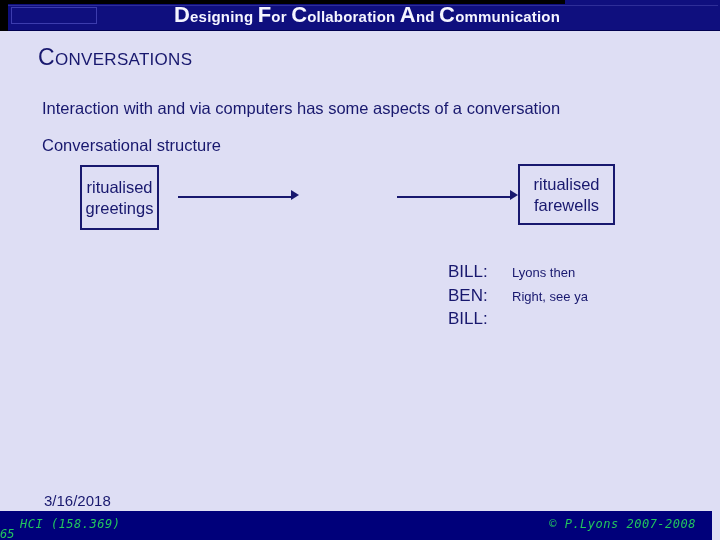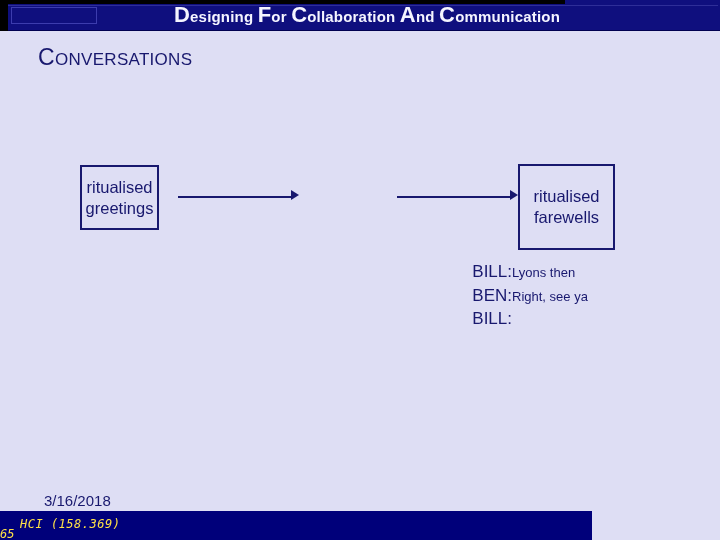--- a/index.html
+++ b/index.html
@@ -43,41 +43,41 @@
   .body-line.l2{top:136px;}
   
   .flow-box{
     position:absolute;box-sizing:border-box;
     border:2px solid #18186e;
     display:flex;align-items:center;justify-content:center;text-align:center;
     font-size:16.5px;line-height:1.25;
   }
   .flow-box.b1{left:80px;top:165px;width:79px;height:65px;}
   .flow-box.b2{left:299px;top:166px;width:98px;height:63px;white-space:nowrap;}
-  .flow-box.b3{left:518px;top:164px;width:97px;height:86px;}
+  .flow-box.b3{left:518px;top:164px;width:97px;height:61px;}
   .arrow{position:absolute;top:196px;height:2px;background:#18186e;}
   .arrow.a1{left:178px;width:114px;}
   .arrow.a2{left:397px;width:113px;}
   .arrow-head{
     position:absolute;top:190px;width:0;height:0;
     border-left:8px solid #18186e;
     border-top:5px solid transparent;border-bottom:5px solid transparent;
   }
   .arrow-head.h1{left:291px;}
   .arrow-head.h2{left:510px;}
   
   .dialog{position:absolute;left:448px;top:262px;}
-  .dialog-row{display:flex;align-items:baseline;height:23.5px;text-align:right;}
+  .dialog-row{display:flex;align-items:baseline;height:23.5px;}
   .dialog-speaker{width:64px;font-size:17px;flex:none;}
   .dialog-quote{font-size:13px;white-space:nowrap;}
   
   .date-stamp{position:absolute;left:44px;top:492px;font-size:15px;}
   .footerbar{
-    position:absolute;left:0;bottom:0;width:592px;height:29px;
-    background:#00007a;color:#fde047;
+    position:absolute;left:0;bottom:0;width:712px;height:29px;
+    background:#00007a;color:#22c55e;
     font-family:"DejaVu Sans Mono", monospace;font-style:italic;font-size:12px;
   }
   .footer-course{position:absolute;left:20px;top:6px;letter-spacing:0.5px;}
   .footer-page{position:absolute;left:0;top:16px;width:720px;text-align:left;}
   .footer-copyright{position:absolute;right:16px;top:6px;letter-spacing:0.5px;}
 </style>
 </head>
 <body>
 
 <div class="slide">
@@ -85,20 +85,22 @@
   <div class="titlebar">
     <div class="titlebar-highlight"></div>
     <div class="titlebar-bevel"></div>
     <div class="title-text"><span class="cap">D</span><span>esigning</span> <span class="cap">F</span><span>or</span> <span class="cap">C</span><span>ollaboration</span> <span class="cap">A</span><span>nd</span> <span class="cap">C</span><span>ommunication</span></div>
   </div>
   <div class="top-black-strip"></div>
   <div class="left-black-strip"></div>
 
   <div class="heading"><span class="cap">C</span><span>ONVERSATIONS</span></div>
 
+  <div class="body-line l1">Interaction with and via computers has some aspects of a conversation</div>
+  <div class="body-line l2">Conversational structure</div>
 
   <div class="flow-box b1">ritualised greetings</div>
   <div class="arrow a1"></div>
   <div class="arrow-head h1"></div>
   <div class="arrow a2"></div>
   <div class="arrow-head h2"></div>
   <div class="flow-box b3">ritualised farewells</div>
 
   <div class="dialog">
     <div class="dialog-row">
@@ -111,15 +113,16 @@
     </div>
     <div class="dialog-row">
       <span class="dialog-speaker">BILL:</span>
     </div>
   </div>
 
   <div class="date-stamp">3/16/2018</div>
   <div class="footerbar">
     <span class="footer-course">HCI (158.369)</span>
     <span class="footer-page">65</span>
+    <span class="footer-copyright">© P.Lyons 2007-2008</span>
   </div>
 
 </div>
 
 </body></html>

